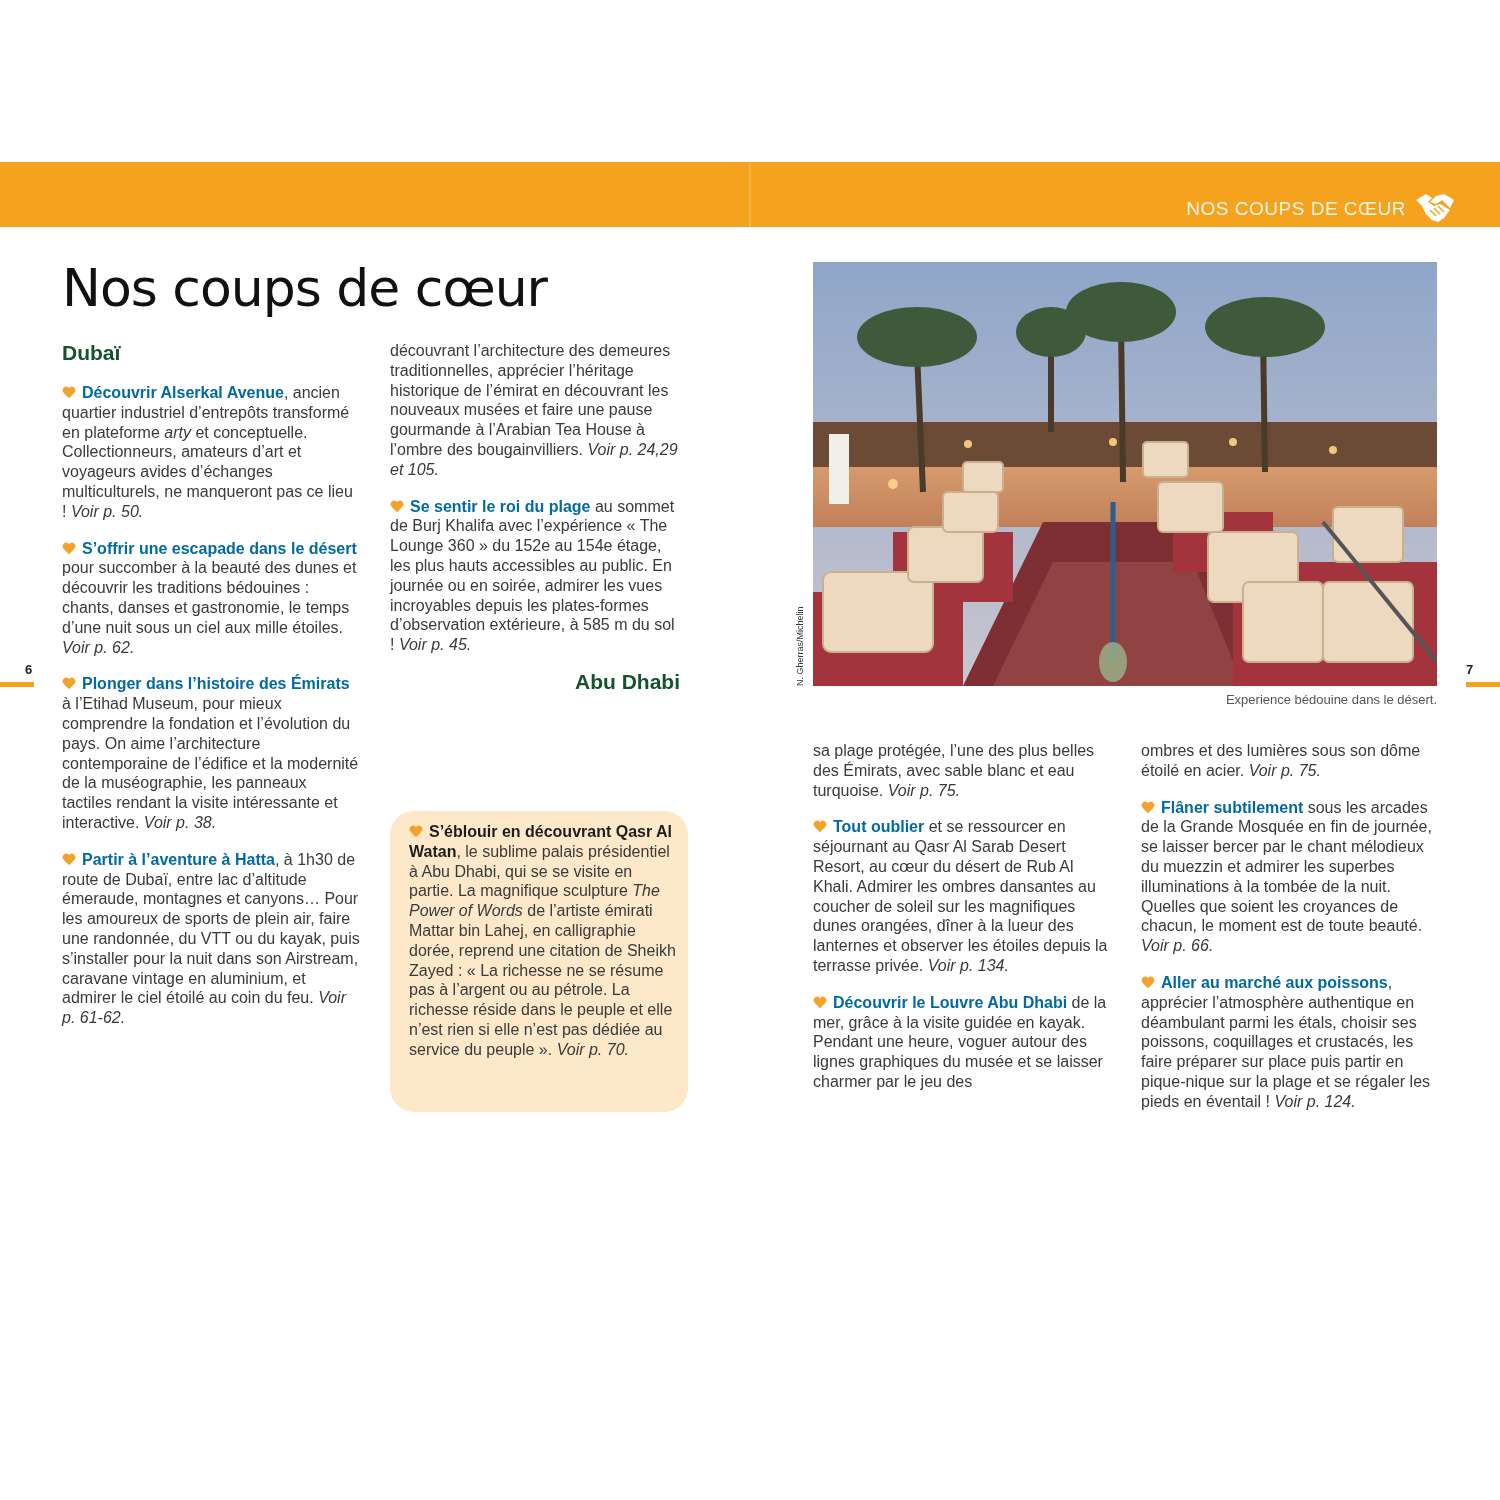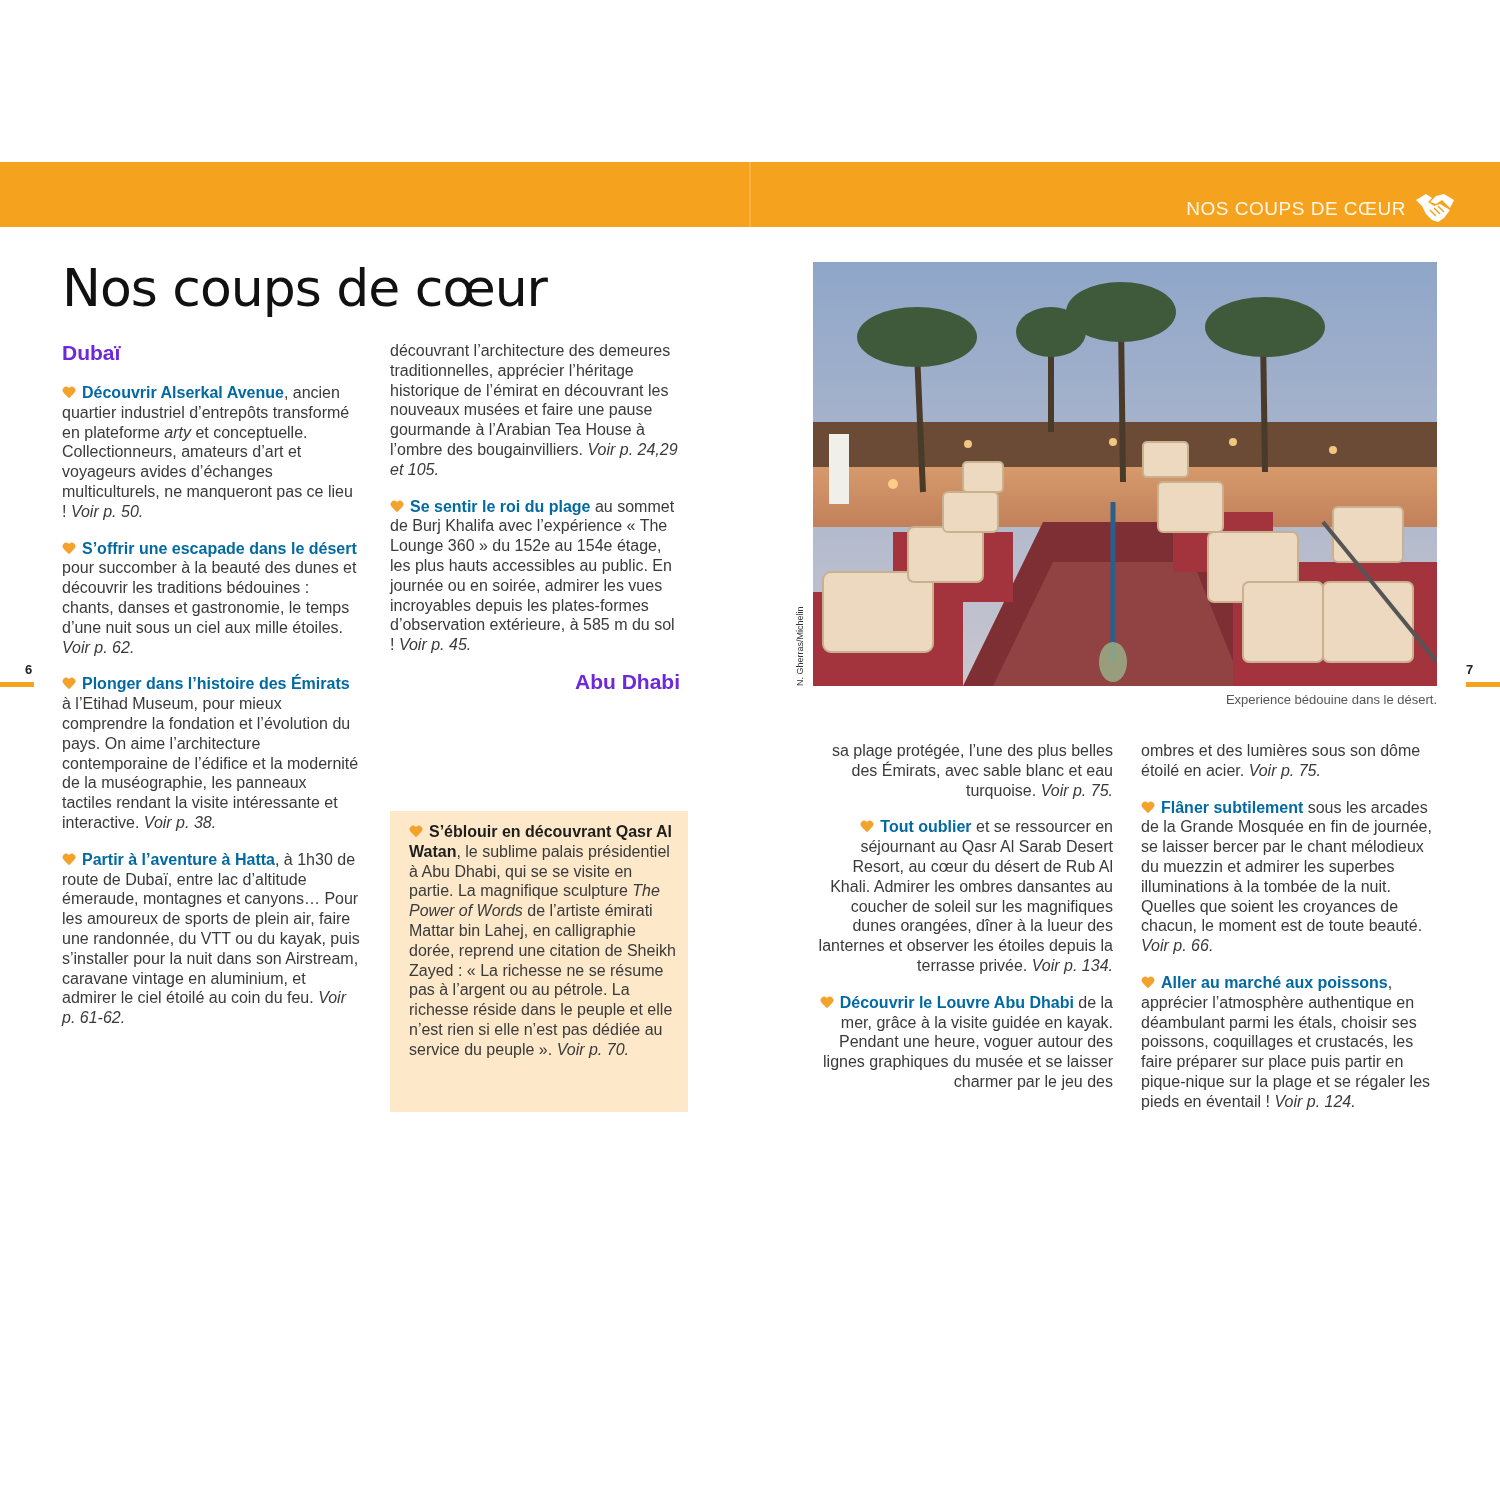--- a/index.html
+++ b/index.html
@@ -7,26 +7,26 @@
   body { position:relative; font-family:"Liberation Sans", sans-serif; color:#2e2e2e; }
   .band { position:absolute; left:0; top:162px; width:1500px; height:65px; background:#f5a31f; }
   .band-gutter { position:absolute; left:749px; top:162px; width:2px; height:65px; background:#f8b23f; }
   .running-head { position:absolute; right:94px; top:198px; color:#fff6e6; font-size:19px; letter-spacing:0.5px; font-family:"Liberation Sans", sans-serif; }
   .handshake { position:absolute; left:1414px; top:190px; width:42px; height:34px; }
   .page-title { position:absolute; left:62px; top:258px; font-size:52px; color:#111; font-family:"DejaVu Sans", sans-serif; letter-spacing:-1px; font-weight:normal; }
   .col { position:absolute; font-size:16px; line-height:19.8px; color:#3a3a3a; }
   .col p { margin-bottom:17px; }
   .col b { color:#0369a1; font-weight:bold; }
   .col i { font-style:italic; }
-  .section-head { color:#6d28d9; font-weight:bold; font-size:21px; margin-bottom:18px; line-height:24px; }
+  .section-head { color:#14532d; font-weight:bold; font-size:21px; margin-bottom:18px; line-height:24px; }
   .heart { display:inline-block; width:14px; height:10px; position:relative; margin-right:6px; vertical-align:1px; }
   .heart::before, .heart::after { content:""; position:absolute; top:0; width:7px; height:11px; background:#f3a22b; border-radius:7px 7px 0 0; }
   .heart::before { left:7px; transform:rotate(-45deg); transform-origin:0 100%; }
   .heart::after { left:0; transform:rotate(45deg); transform-origin:100% 100%; }
-  .box { position:absolute; left:390px; top:811px; width:298px; height:301px; background:#fde8c9; padding:11px 8px 0 19px; font-size:16px; line-height:19.8px; color:#3a3a3a; }
+  .box { position:absolute; left:390px; top:811px; width:298px; height:301px; background:#fde8c9; padding:11px 8px 0 19px; font-size:16px; line-height:19.8px; color:#3a3a3a;border-radius:24px; }
   .box b { color:#1e1e1e; }
   .page-num { position:absolute; font-size:13px; font-weight:bold; color:#222; }
   .tab-mark { position:absolute; height:5px; background:#f5a31f; }
   .photo { position:absolute; left:813px; top:262px; width:624px; height:424px; overflow:hidden; background:linear-gradient(#9eb3d1 0%, #c8c9d4 45%, #d8a37a 55%, #c07a4f 62%, #8e3a34 80%, #b43a44 100%); }
   .credit { position:absolute; left:795px; top:686px; transform:rotate(-90deg); transform-origin:0 0; font-size:9px; color:#333; white-space:nowrap; }
   .caption { position:absolute; right:63px; top:692px; font-size:13px; color:#555; }
 </style>
 </head>
 <body>
 
@@ -128,21 +128,21 @@
       <rect x="330" y="180" width="45" height="35" rx="4"></rect>
     </g>
     <line x1="510" y1="260" x2="624" y2="400" stroke="#555" stroke-width="4"></line>
     <line x1="300" y1="240" x2="300" y2="400" stroke="#2a5f8c" stroke-width="5"></line>
     <ellipse cx="300" cy="400" rx="14" ry="20" fill="#9ab58a" opacity="0.8"></ellipse>
   </svg>
 </div>
 <div class="credit">N. Gherras/Michelin</div>
 <div class="caption">Experience bédouine dans le désert.</div>
 
-<div class="col" style="left:813px; top:741px; width:300px;text-align:right;">
+<div class="col" style="left:813px; top:741px; width:300px;">
   <p><span>sa plage protégée, l’une des plus belles des Émirats, avec sable blanc et eau turquoise. </span><i>Voir p. 75.</i></p>
   <p><span class="heart"></span><b>Tout oublier</b><span> et se ressourcer en séjournant au Qasr Al Sarab Desert Resort, au cœur du désert de Rub Al Khali. Admirer les ombres dansantes au coucher de soleil sur les magnifiques dunes orangées, dîner à la lueur des lanternes et observer les étoiles depuis la terrasse privée. </span><i>Voir p. 134.</i></p>
   <p><span class="heart"></span><b>Découvrir le Louvre Abu Dhabi</b><span> de la mer, grâce à la visite guidée en kayak. Pendant une heure, voguer autour des lignes graphiques du musée et se laisser charmer par le jeu des</span></p>
 </div>
 
 <div class="col" style="left:1141px; top:741px; width:298px;">
   <p><span>ombres et des lumières sous son dôme étoilé en acier. </span><i>Voir p. 75.</i></p>
   <p><span class="heart"></span><b>Flâner subtilement</b><span> sous les arcades de la Grande Mosquée en fin de journée, se laisser bercer par le chant mélodieux du muezzin et admirer les superbes illuminations à la tombée de la nuit. Quelles que soient les croyances de chacun, le moment est de toute beauté. </span><i>Voir p. 66.</i></p>
   <p><span class="heart"></span><b>Aller au marché aux poissons</b><span>, apprécier l’atmosphère authentique en déambulant parmi les étals, choisir ses poissons, coquillages et crustacés, les faire préparer sur place puis partir en pique-nique sur la plage et se régaler les pieds en éventail ! </span><i>Voir p. 124.</i></p>
 </div>

